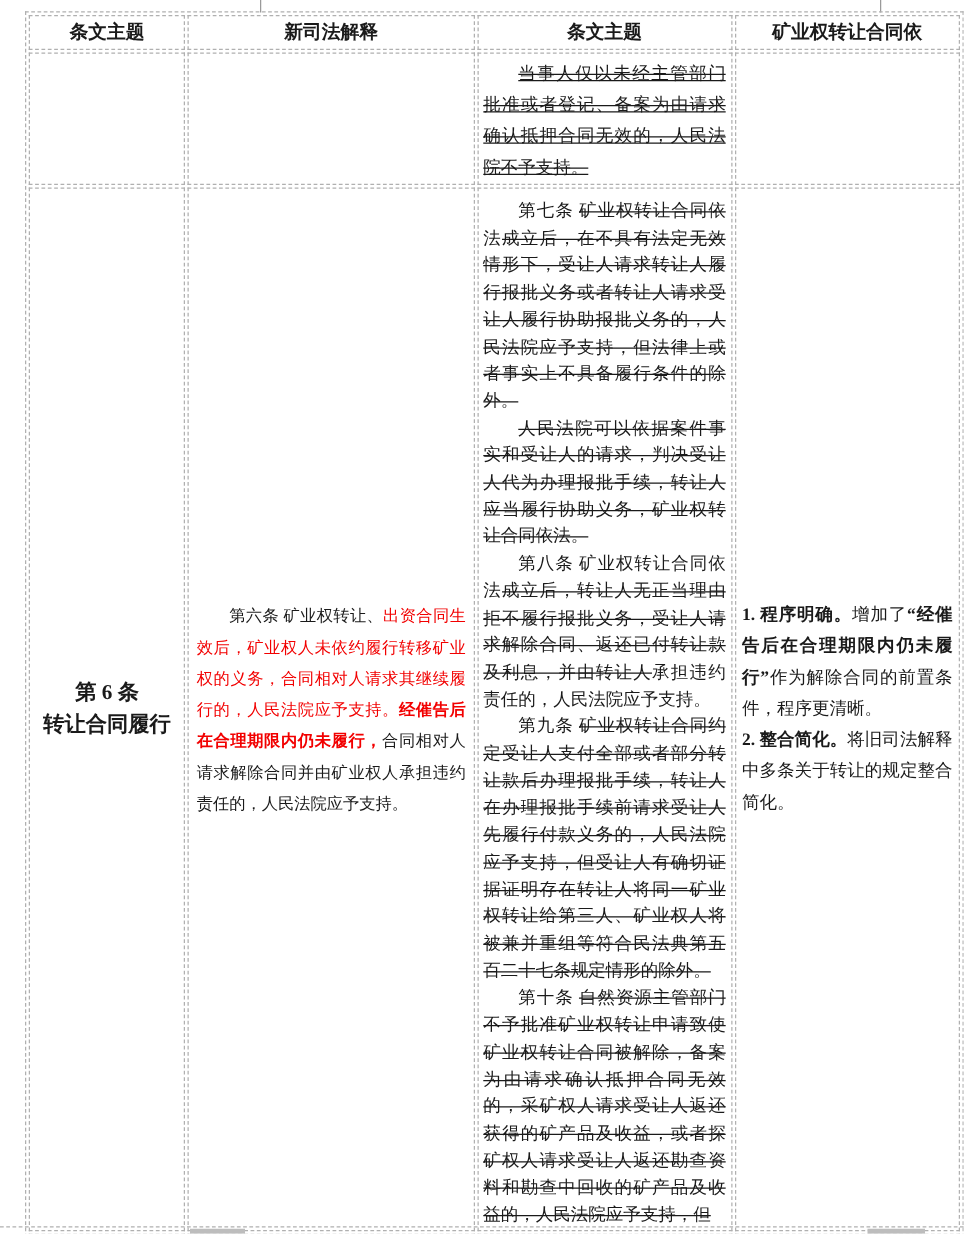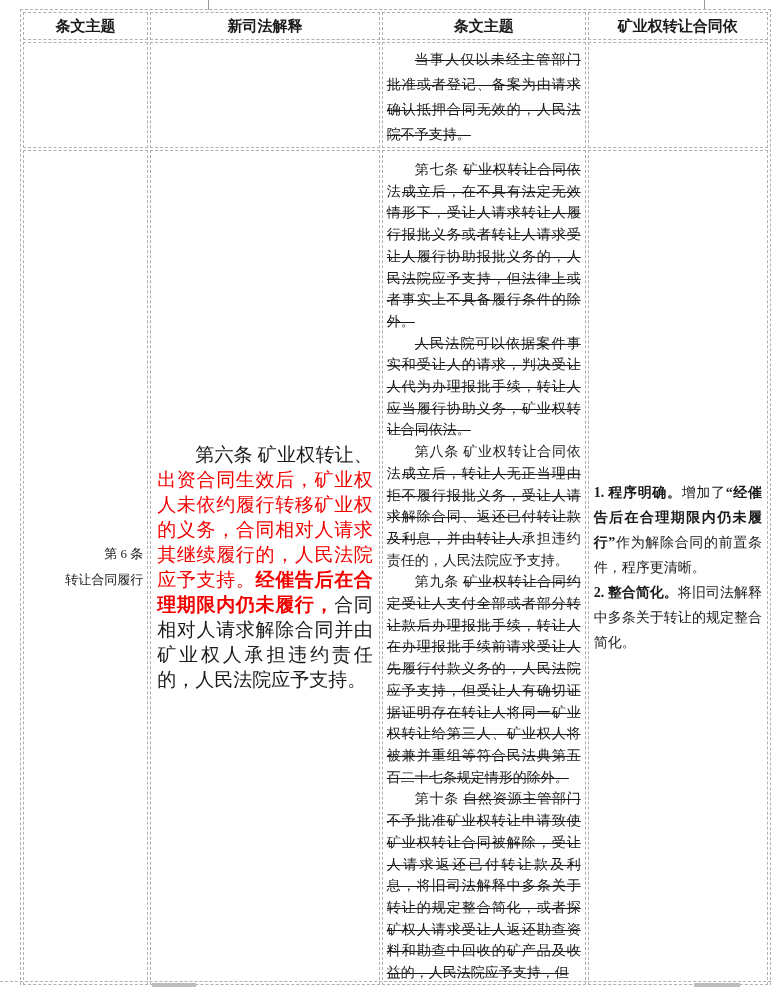--- a/index.html
+++ b/index.html
@@ -19,24 +19,24 @@
   td{
     border:1px dashed var(--border);
     vertical-align:middle;padding:0 4px;background:#fff;
     font-size:14px;line-height:21.7px;
     word-break:break-all;
   }
   tr.hdr td{
     height:26px;text-align:center;font-weight:bold;font-size:15px;line-height:26px;
     padding:0;
   }
-  td.topic-cell{text-align:right;font-weight:normal;font-size:13px;line-height:26px;}
+  td.topic-cell{text-align:center;font-weight:bold;font-size:17px;line-height:26px;}
   td.old-cell{vertical-align:top;padding-top:8px;}
-  td.old-cell-partial{vertical-align:top;padding-top:4px;line-height:25px;height:100px;}
-  td.new-cell{font-size:19px;line-height:25px;padding:0 6px;}
+  td.old-cell-partial{vertical-align:top;padding-top:4px;line-height:25px;height:100px;text-decoration:underline;}
+  td.new-cell{font-size:13px;line-height:25px;padding:0 6px;}
   td.analysis-cell{line-height:25px;padding:0 5px;}
   td.sliver{height:3px;padding:0;}
   .para{margin:0;text-indent:2em;text-align:justify;}
   .analysis-cell .para{text-indent:0;}
   .strike{text-decoration:line-through;text-decoration-thickness:1px;}
   .bold{font-weight:bold;font-family:Liberation Serif, serif;}
   .red{color:var(--red);}
   .topic-line{display:block;}
 </style>
 </head>
@@ -76,21 +76,21 @@
       <span class="topic-line">转让合同履行</span>
     </td>
     <td class="new-cell">
       <p class="para"><span>第六条 矿业权转让、</span><span class="red">出资合同生效后，矿业权人未依约履行转移矿业权的义务，合同相对人请求其继续履行的，人民法院应予支持。</span><span class="bold red">经催告后在合理期限内仍未履行，</span><span>合同相对人请求解除合同并由矿业权人承担违约责任的，人民法院应予支持。</span></p>
     </td>
     <td class="old-cell">
           <p class="para"><span>第七条 </span><span class="strike">矿业权转让合同依</span><span>法</span><span class="strike">成立后，在不具有法定无效情形下，受让人请求转让人履行报批义务或者转让人请求受让人履行协助报批义务的，人民法院应予支持，但法律上或者事实上不具备履行条件的除外。</span></p>
           <p class="para"><span class="strike">人民法院可以依据案件事实和受让人的请求，判决受让人代为办理报批手续，转让人应当履行协助义务，矿业权转让合同依法。</span></p>
           <p class="para"><span>第八条 矿业权转让合同依法</span><span class="strike">成立后，转让人无正当理由拒不履行报批义务，受让人请求解除合同、返还已付转让款及利息，并由转让人</span><span>承担违约责任的，人民法院应予支持。</span></p>
           <p class="para"><span>第九条 </span><span class="strike">矿业权转让合同约定受让人支付全部或者部分转让款后办理报批手续，转让人在办理报批手续前请求受让人先履行付款义务的，人民法院应予支持，但受让人有确切证据证明存在转让人将同一矿业权转让给第三人、矿业权人将被兼并重组等符合民法典第五百二十七条规定情形的除外。</span></p>
-          <p class="para"><span>第十条 </span><span class="strike">自然资源主管部门不予批准矿业权转让申请致使矿业权转让合同被解除，受让人请求返还已付转让款及利息，将旧司法解释中多条关于转让的规定整合简化，或者探矿权人请求受让人返还勘查资料和勘查中回收的矿产品及收益的，人民法院应予支持，但</span></p>
+          <p class="para"><span>第十条 </span><span class="strike">自然资源主管部门不予批准矿业权转让申请致使矿业权转让合同被解除，备案为由请求确认抵押合同无效的，采矿权人请求受让人返还获得的矿产品及收益，或者探矿权人请求受让人返还勘查资料和勘查中回收的矿产品及收益的，人民法院应予支持，但</span></p>
         </td>
     <td class="analysis-cell">
           <p class="para"><span class="bold">1. 程序明确。</span><span>增加了</span><span class="bold">“经催告后在合理期限内仍未履行”</span><span>作为解除合同的前置条件，程序更清晰。</span></p>
           <p class="para"><span class="bold">2. 整合简化。</span><span>将旧司法解释中多条关于转让的规定整合简化。</span></p>
         </td>
   </tr>
 
   <tr>
     <td class="sliver"></td>
     <td class="sliver"></td>

